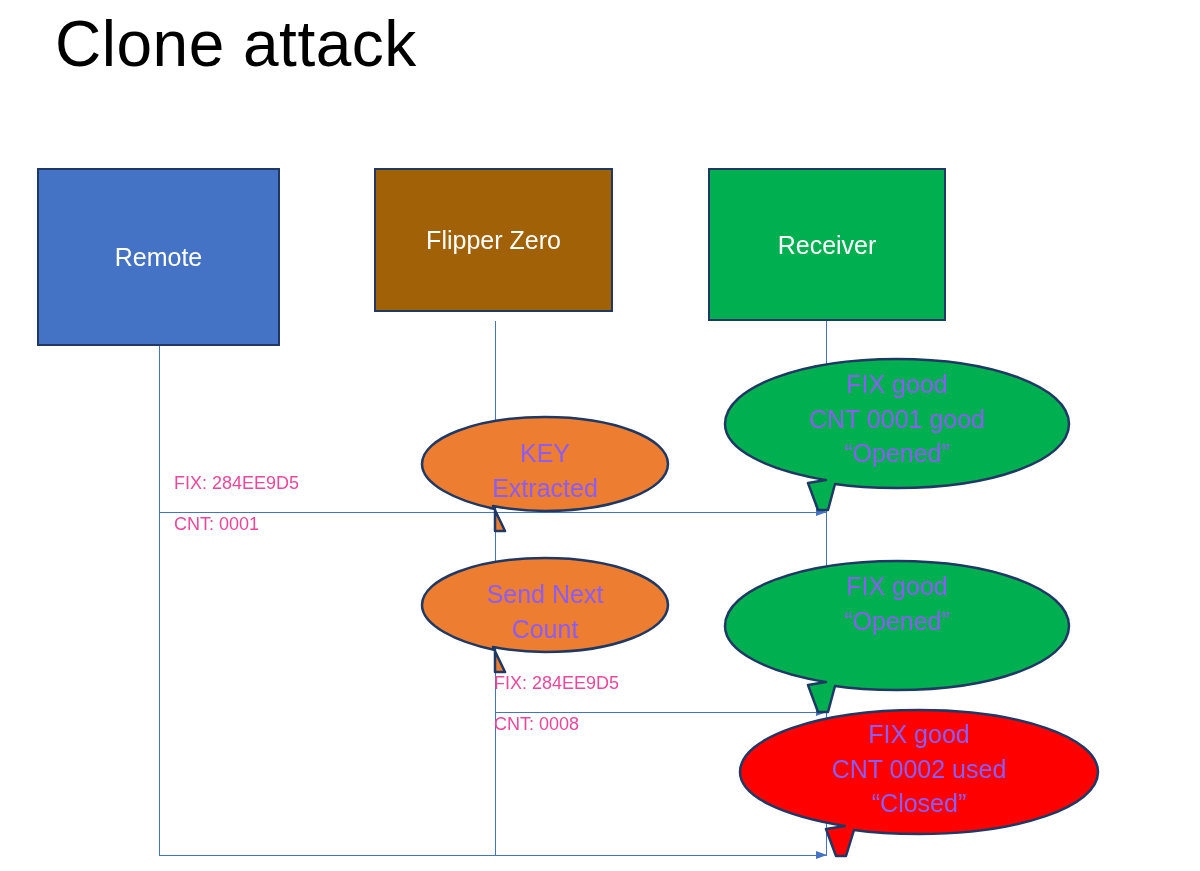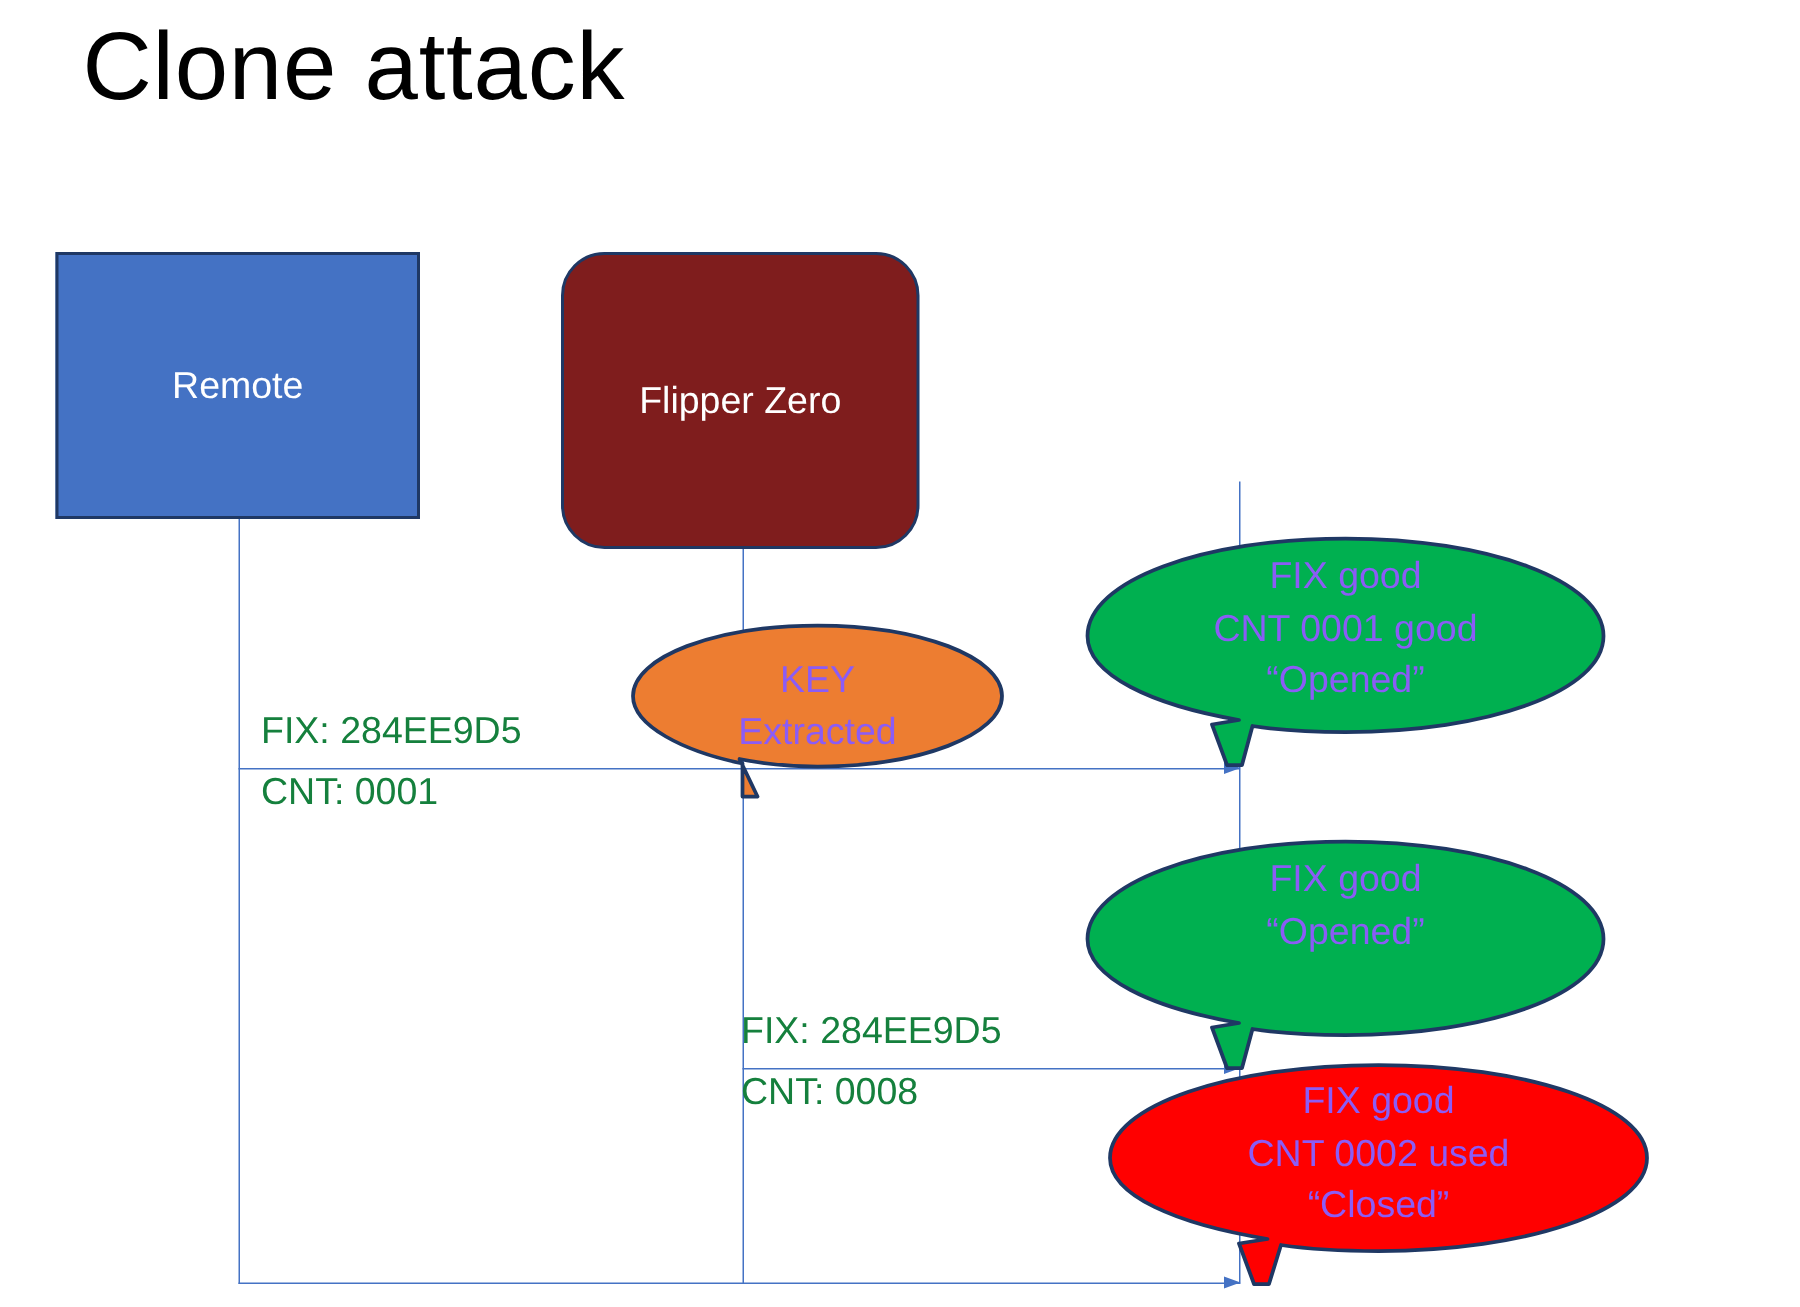--- a/index.html
+++ b/index.html
@@ -40,21 +40,21 @@
     display: flex;
     align-items: center;
     justify-content: center;
     color: #ffffff;
     font-size: 25px;
     font-weight: 400;
     text-align: center;
     line-height: 1.2;
   }
   #actor-remote  { left: 37px;  top: 168px; width: 243px; height: 178px; background: #4472C4; }
-  #actor-flipper { left: 374px; top: 168px; width: 239px; height: 198px; background: #7f1d1d; border-radius: 29px; }
+  #actor-flipper { left: 374px; top: 168px; width: 239px; height: 144px; background: #a16207; }
   #actor-receiver{ left: 708px; top: 168px; width: 238px; height: 153px; background: #00B050; }
 
   
   .lifeline {
     position: absolute;
     width: 1px;
     background: #4472C4;
   }
   #lifeline-remote   { left: 159px; top: 321px; height: 535px; }
   #lifeline-flipper  { left: 495px; top: 321px; height: 535px; }
@@ -77,22 +77,22 @@
     border-top: 4.5px solid transparent;
     border-bottom: 4.5px solid transparent;
   }
   #msg-arrow-1 { left: 159px; top: 512px; width: 667px; }
   #msg-arrow-2 { left: 495px; top: 712px; width: 331px; }
   #msg-arrow-3 { left: 159px; top: 855px; width: 667px; }
 
   
   .msg-label {
     position: absolute;
-    font-size: 25px;
-    color: #15803d;
+    font-size: 18px;
+    color: #ec4899;
     white-space: nowrap;
     line-height: 1.15;
   }
   #msg1-fix { left: 174px; top: 473px; }
   #msg1-cnt { left: 174px; top: 514px; }
   #msg2-fix { left: 494px; top: 673px; }
   #msg2-cnt { left: 494px; top: 714px; }
 
   
   .callout {
@@ -139,20 +139,23 @@
 
   <div class="lifeline" id="lifeline-remote"></div>
   <div class="lifeline" id="lifeline-flipper"></div>
   <div class="lifeline" id="lifeline-receiver"></div>
 
   <div class="actor-box" id="actor-remote">
     <span>Remote</span>
   </div>
   <div class="actor-box" id="actor-flipper">
     <span>Flipper Zero</span>
+  </div>
+  <div class="actor-box" id="actor-receiver">
+    <span>Receiver</span>
   </div>
 
   <div class="msg-arrow" id="msg-arrow-1"></div>
   <div class="msg-arrow" id="msg-arrow-2"></div>
   <div class="msg-arrow" id="msg-arrow-3"></div>
 
   <div class="msg-label" id="msg1-fix">FIX: 284EE9D5</div>
   <div class="msg-label" id="msg1-cnt">CNT: 0001</div>
   <div class="msg-label" id="msg2-fix">FIX: 284EE9D5</div>
   <div class="msg-label" id="msg2-cnt">CNT: 0008</div>
@@ -167,20 +170,36 @@
                L 75 94
                C 36 86 2 69 2 49
                C 2 23 57 2 125 2 Z" fill="#ED7D31" stroke="#1F3864" stroke-width="2.5" stroke-linejoin="round"></path>
     </svg>
     <div class="callout-text">
       <div>KEY</div>
       <div>Extracted</div>
     </div>
   </div>
 
+  <div class="callout" id="callout-send">
+    <svg width="250" height="128" viewBox="0 0 250 128">
+      <path d="M 125 2
+               C 193 2 248 23 248 49
+               C 248 75 193 96 125 96
+               C 106 96 88 94 73 91
+               L 85 116 L 75 116
+               L 75 94
+               C 36 86 2 69 2 49
+               C 2 23 57 2 125 2 Z" fill="#ED7D31" stroke="#1F3864" stroke-width="2.5" stroke-linejoin="round"></path>
+    </svg>
+    <div class="callout-text">
+      <div>Send Next</div>
+      <div>Count</div>
+    </div>
+  </div>
 
   <div class="callout" id="callout-good-1">
     <svg width="348" height="157" viewBox="0 0 348 157">
       <path d="M 174 2
                C 269 2 346 30 346 67
                C 346 104 269 131 174 131
                C 152 131 131 130 112 127
                L 105 153 L 95 153
                L 85 126
                L 103 123

